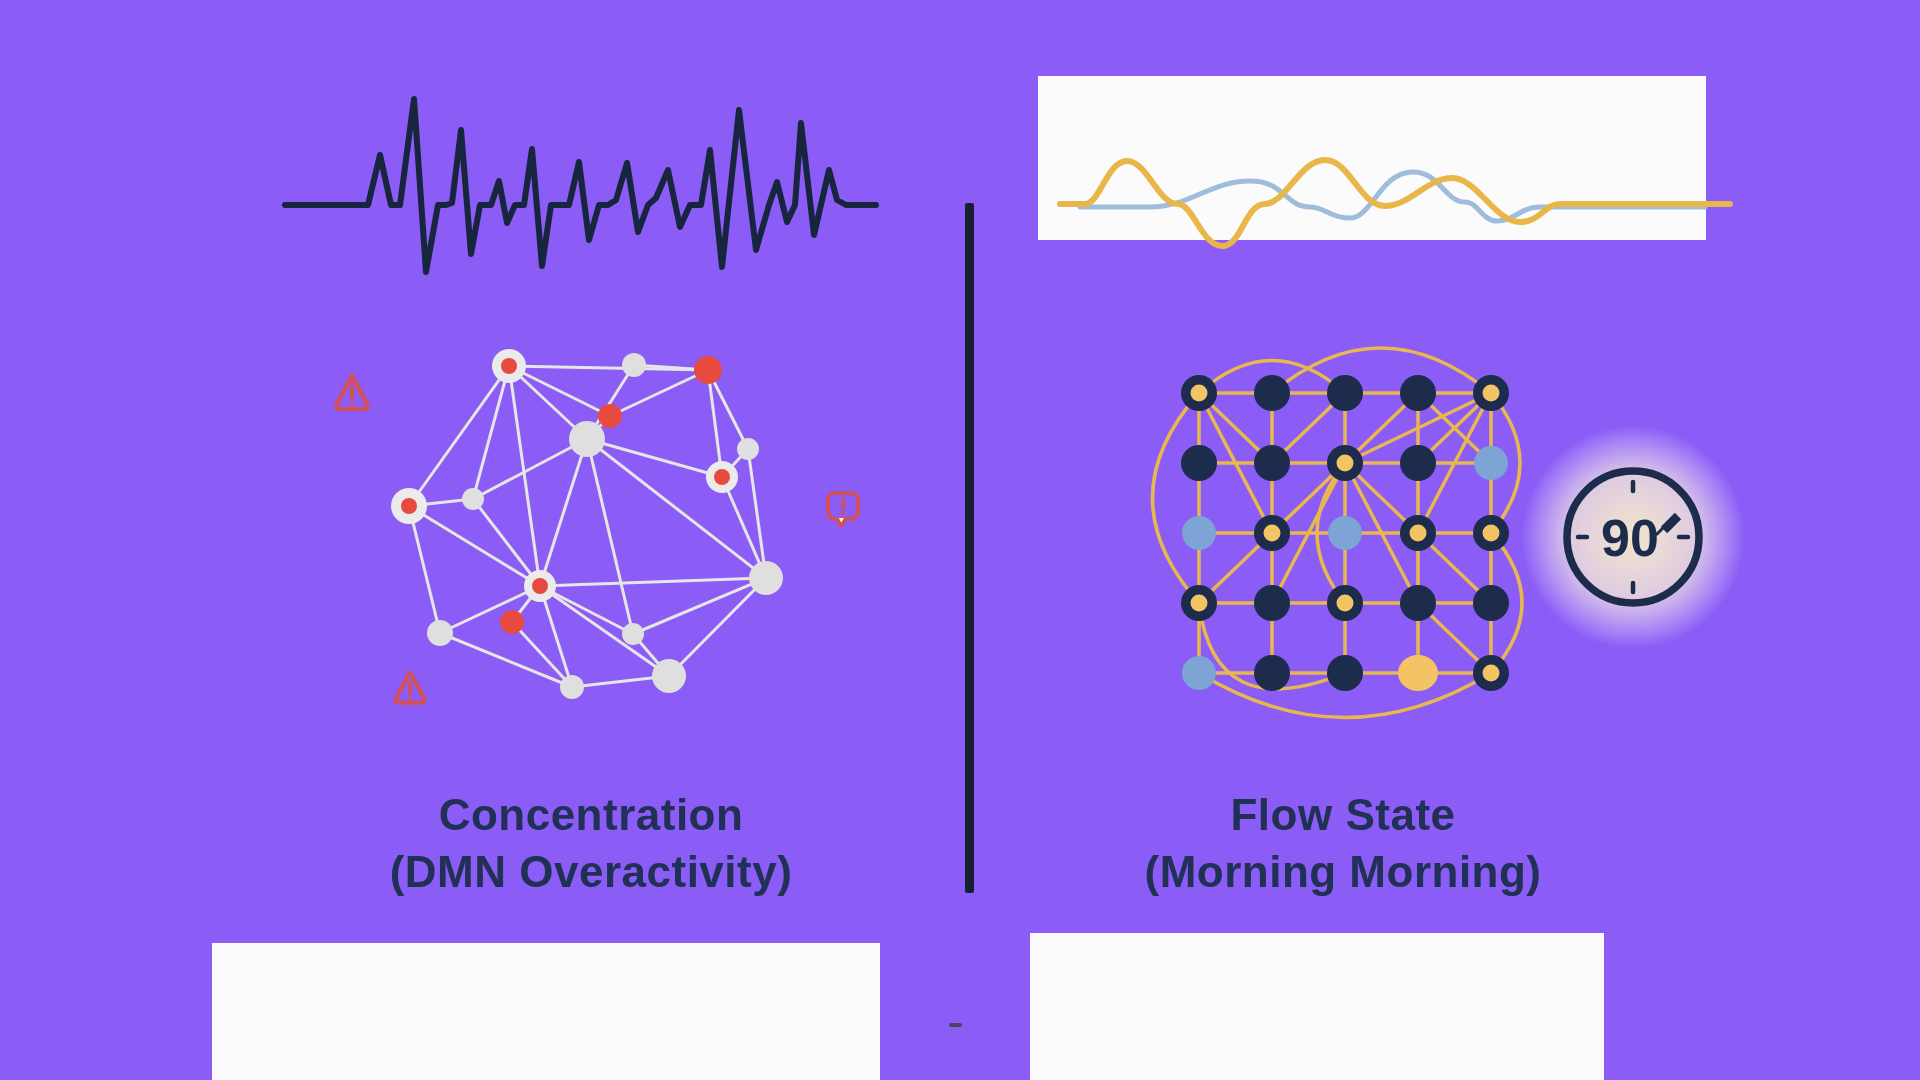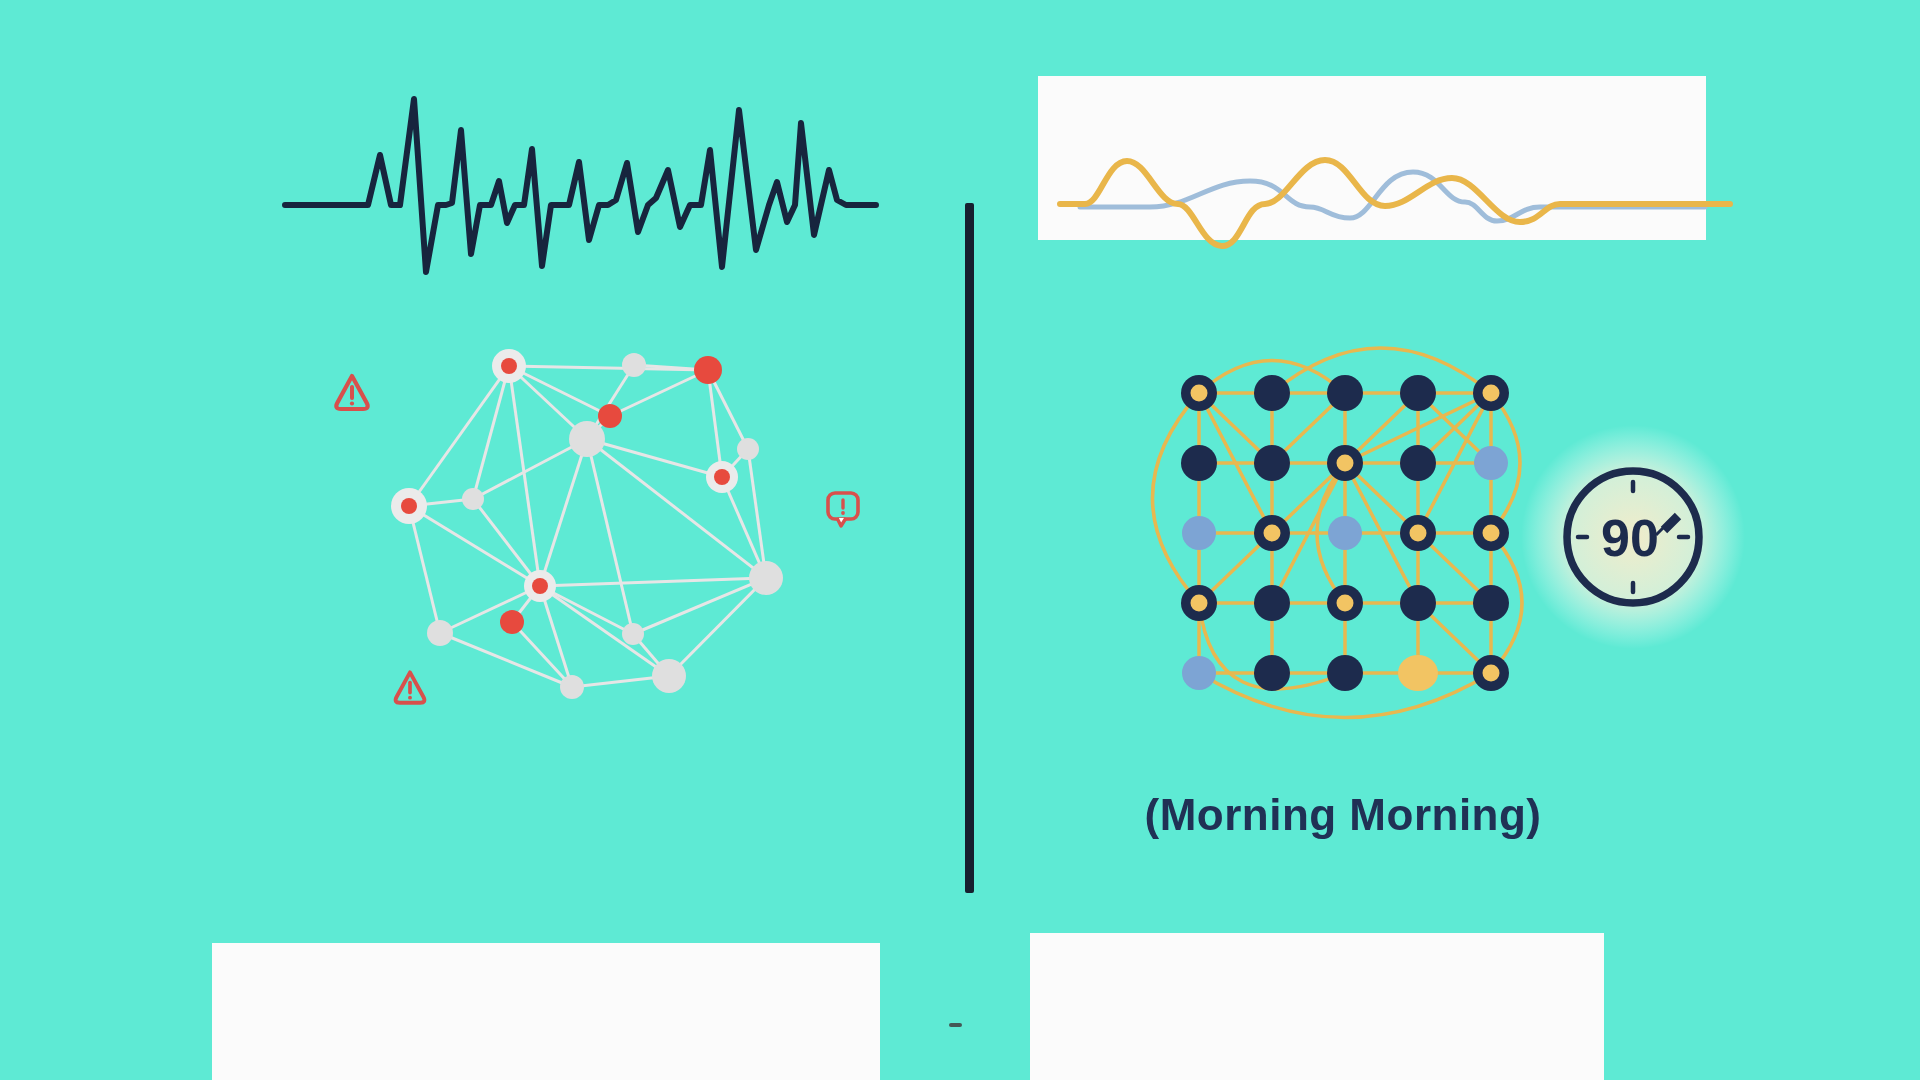--- a/index.html
+++ b/index.html
@@ -1,16 +1,16 @@
 <!DOCTYPE html>
 <html><head>
 <meta charset="utf-8">
 <style>
   html,body{margin:0;padding:0;background:#ffffff;}
-  .stage{position:relative;width:1920px;height:1080px;background:#5eead4;overflow:hidden;
+  .stage{position:relative;width:1920px;height:1080px;background:#8b5cf6;overflow:hidden;
          font-family:"Liberation Sans",sans-serif;}
   #scene{position:absolute;left:0;top:0;width:1920px;height:1080px;}
   .caption{position:absolute;transform:translateX(-50%);text-align:center;white-space:nowrap;
            font:700 44px/57px "Liberation Sans",sans-serif;letter-spacing:0.5px;}
   .timer-text{font:700 52px "Liberation Sans",sans-serif;text-anchor:middle;}
 </style>
 </head>
 <body>
 
 <div class="stage">
@@ -211,16 +211,21 @@
         <line x1="1633" y1="482" x2="1633" y2="491" stroke="#1d2b4d" stroke-width="4.5" stroke-linecap="round"></line>
         <line x1="1633" y1="583" x2="1633" y2="592" stroke="#1d2b4d" stroke-width="4.5" stroke-linecap="round"></line>
         <line x1="1578" y1="537" x2="1587" y2="537" stroke="#1d2b4d" stroke-width="4.5" stroke-linecap="round"></line>
         <line x1="1679" y1="537" x2="1688" y2="537" stroke="#1d2b4d" stroke-width="4.5" stroke-linecap="round"></line>
         <line x1="1664" y1="530" x2="1678" y2="516" stroke="#1d2b4d" stroke-width="9"></line>
         <line x1="1656" y1="535" x2="1663" y2="528" stroke="#1d2b4d" stroke-width="3"></line>
       </g>
     <text id="timer-text" class="timer-text" x="1630" y="556" fill="#1d2b4d">90</text>
   </svg>
 
+  <div id="left-caption" class="caption" style="left: 591px; top: 786px; color: rgb(32, 49, 85);">
+    <div>Concentration</div>
+    <div>(DMN Overactivity)</div>
+  </div>
   <div id="right-caption" class="caption" style="left: 1343px; top: 786px; color: rgb(32, 49, 85);">
+    <div>Flow State</div>
     <div>(Morning Morning)</div>
   </div>
 </div>
 
 </body></html>

